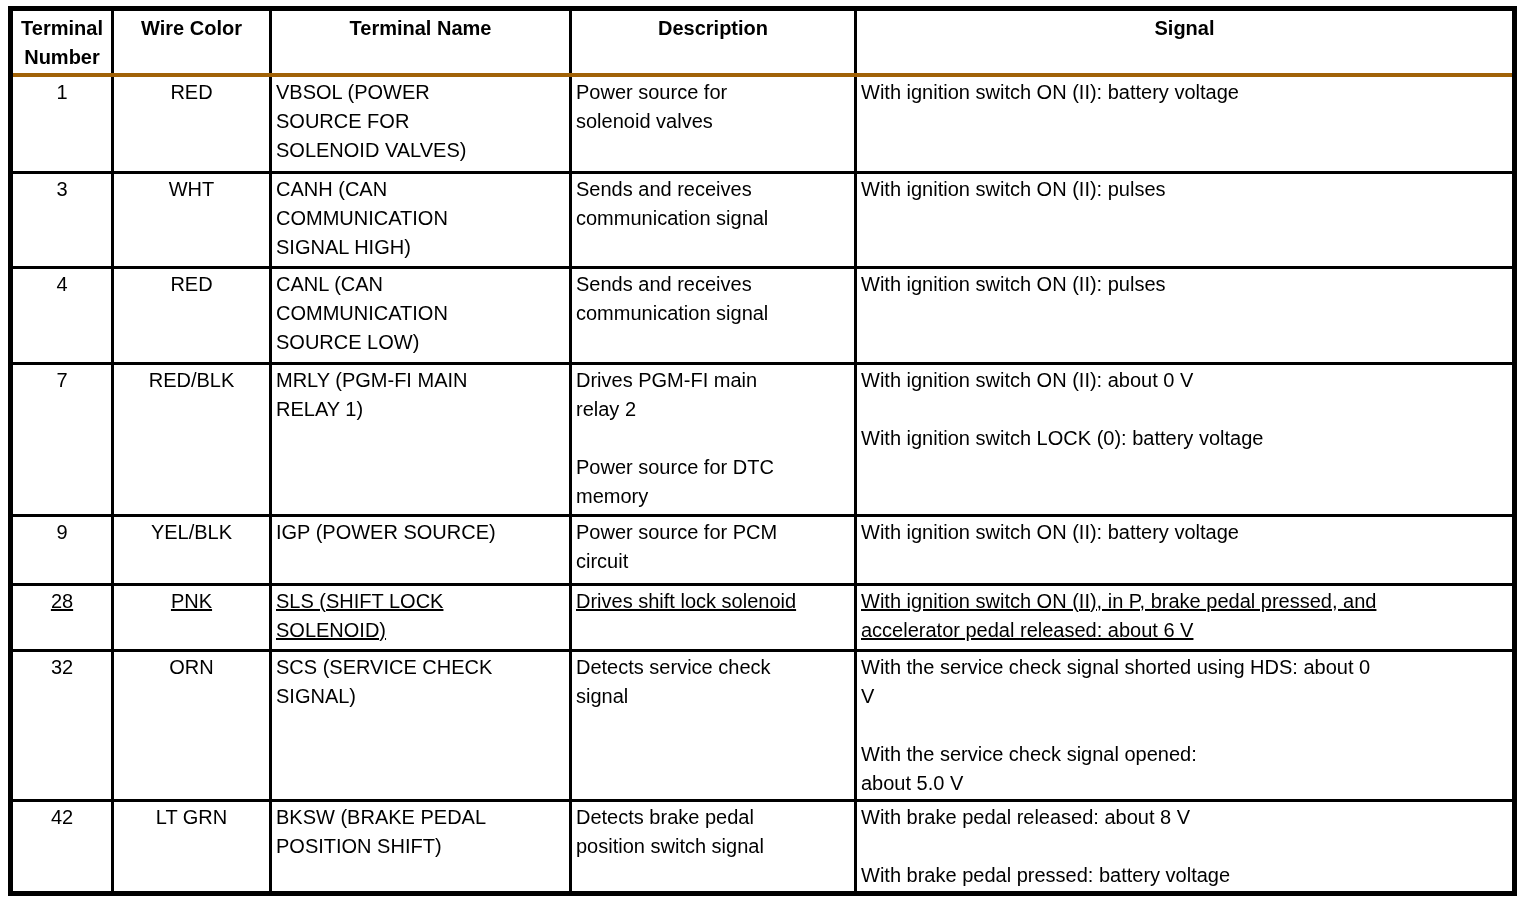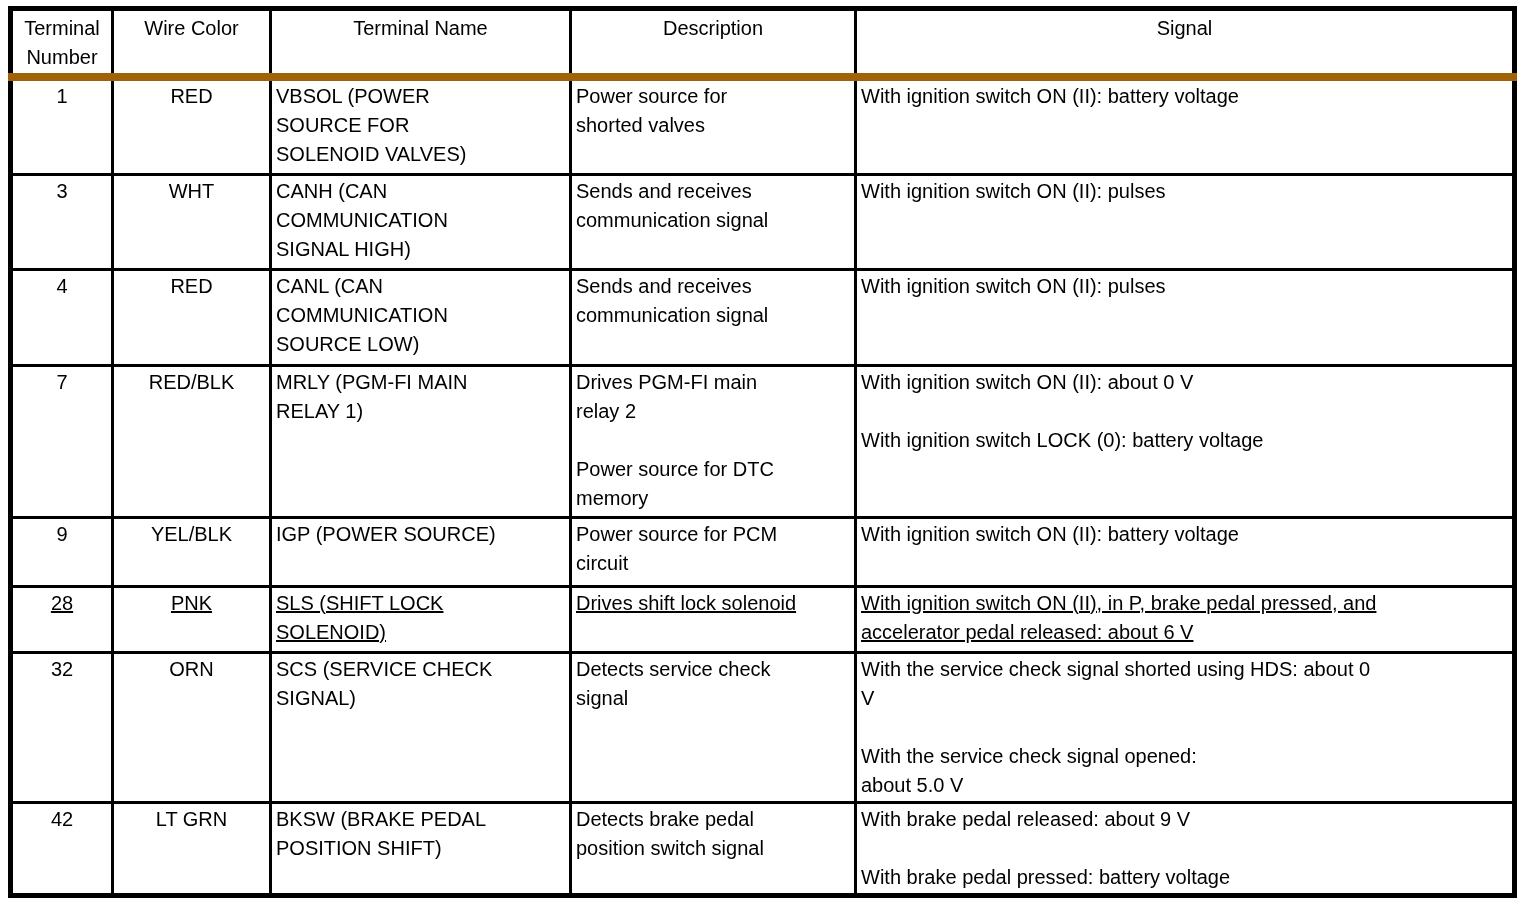--- a/index.html
+++ b/index.html
@@ -26,23 +26,23 @@
     border: 3px solid #000000;
     vertical-align: top;
     padding: 1px 4px;
     font-size: 20px;
     line-height: 29px;
     white-space: pre-line;
     overflow: hidden;
     box-sizing: border-box;
   }
   .terminal-table thead th {
-    font-weight: normal;
+    font-weight: bold;
     text-align: center;
-    border-bottom: 8px solid #a16207;
+    border-bottom: 4px solid #a16207;
     padding-top: 3px;
   }
   .terminal-table td.center {
     text-align: center;
   }
   
   col.c-terminal    { width: 102px; }
   col.c-wirecolor   { width: 158px; }
   col.c-termname    { width: 300px; }
   col.c-description { width: 285px; }
@@ -80,21 +80,21 @@
     </tr>
   </thead>
   <tbody>
     <tr class="h-r0">
       <td class="center">1</td>
       <td class="center">RED</td>
       <td>VBSOL (POWER
 SOURCE FOR
 SOLENOID VALVES)</td>
       <td>Power source for
-shorted valves</td>
+solenoid valves</td>
       <td>With ignition switch ON (II): battery voltage</td>
     </tr>
     <tr class="h-r1">
       <td class="center">3</td>
       <td class="center">WHT</td>
       <td>CANH (CAN
 COMMUNICATION
 SIGNAL HIGH)</td>
       <td>Sends and receives
 communication signal</td>
@@ -154,18 +154,18 @@
 With the service check signal opened:
 about 5.0 V</td>
     </tr>
     <tr class="h-r7">
       <td class="center">42</td>
       <td class="center">LT GRN</td>
       <td>BKSW (BRAKE PEDAL
 POSITION SHIFT)</td>
       <td>Detects brake pedal
 position switch signal</td>
-      <td>With brake pedal released: about 9 V
+      <td>With brake pedal released: about 8 V
 
 With brake pedal pressed: battery voltage</td>
     </tr>
   </tbody>
 </table>
 
 </body></html>

